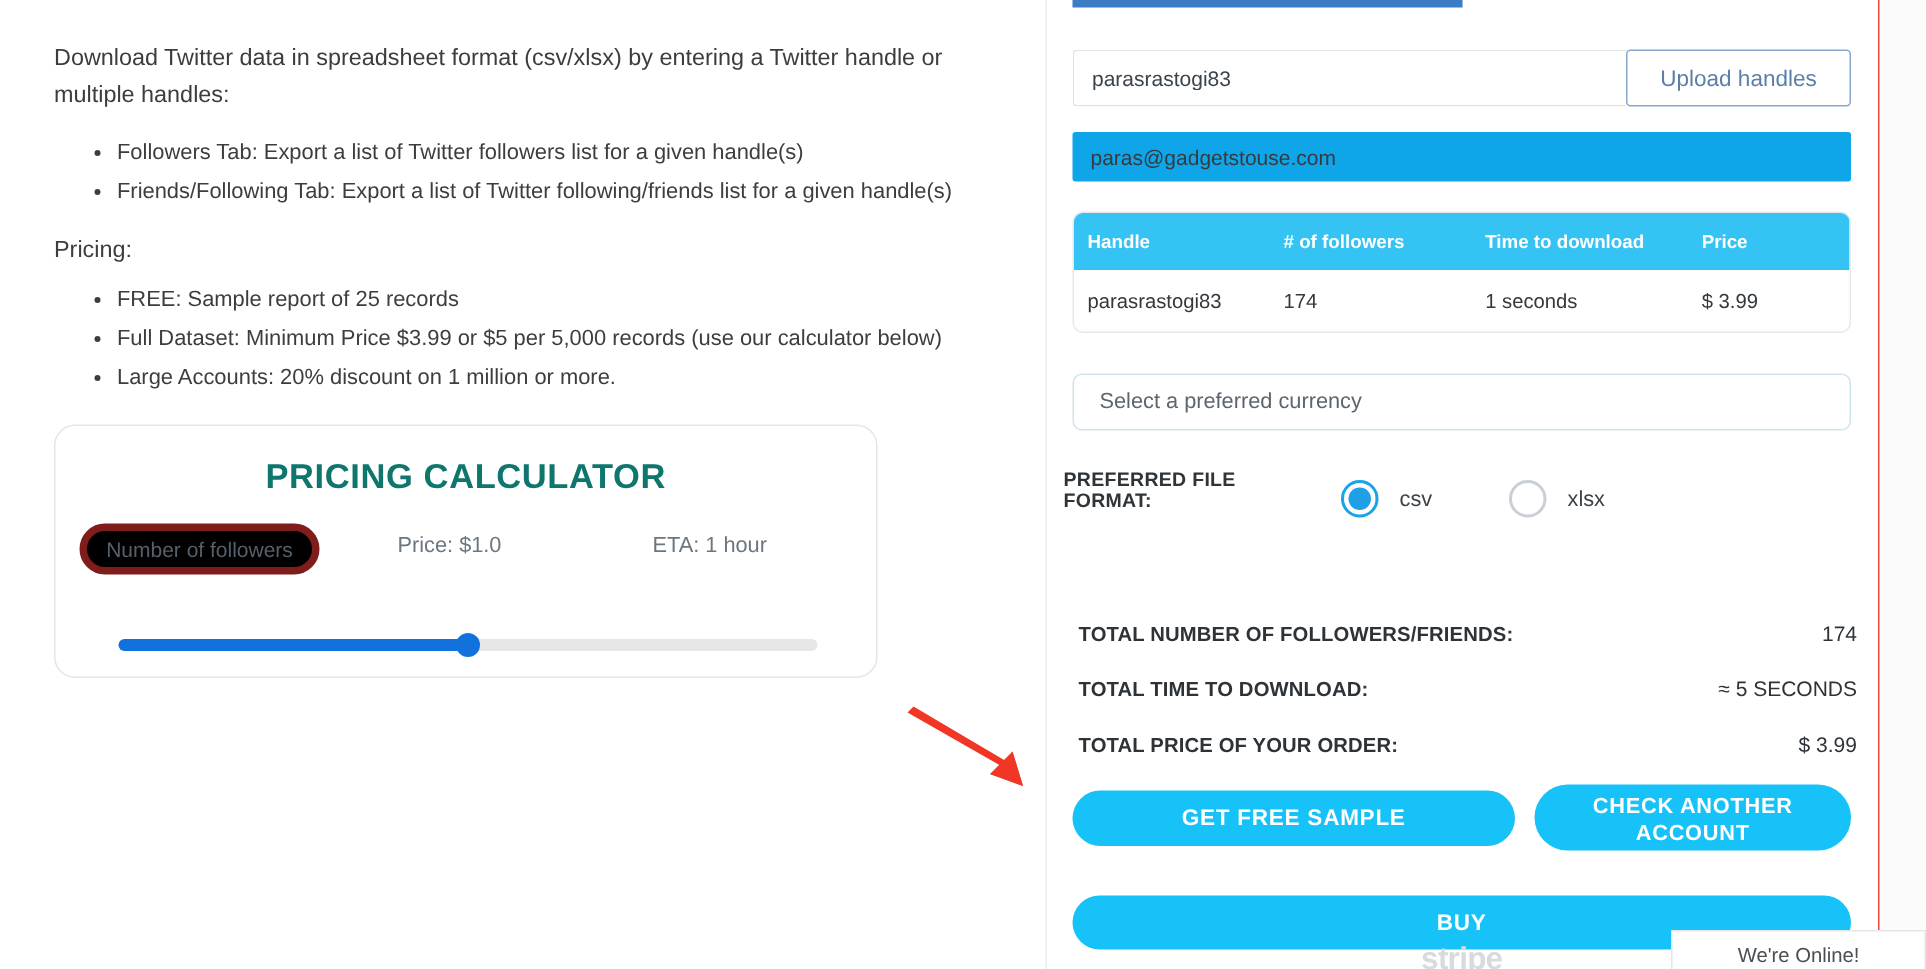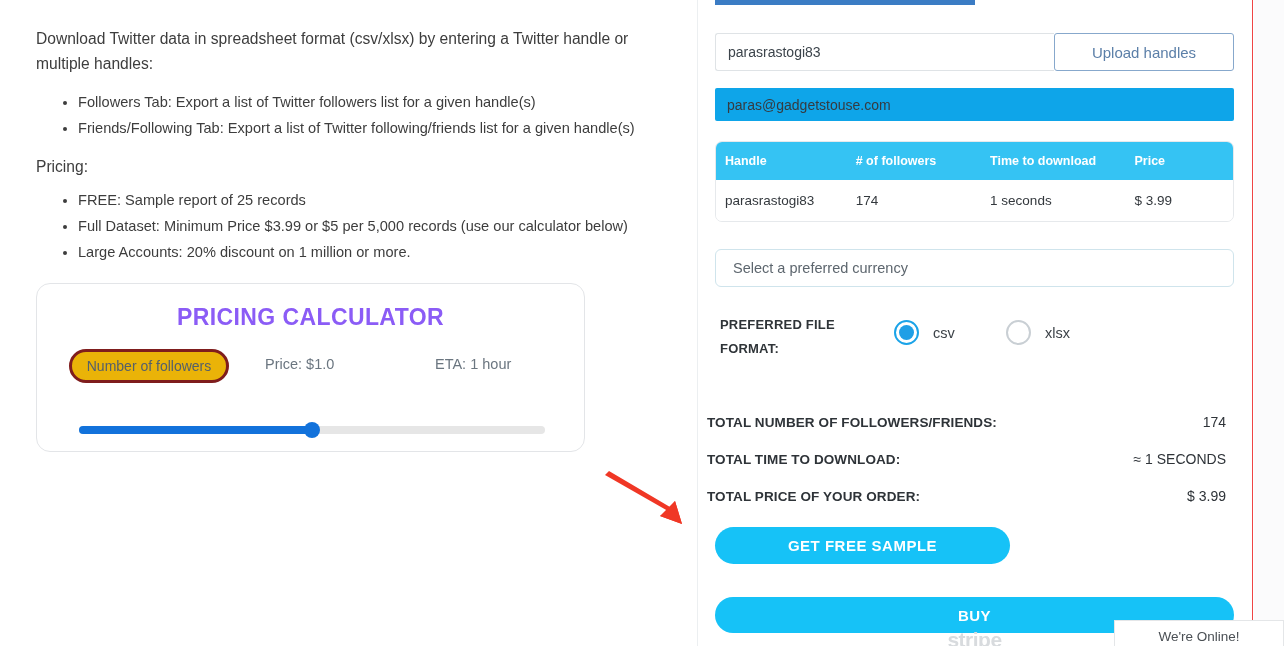--- a/index.html
+++ b/index.html
@@ -56,36 +56,36 @@
     left: 36px; top: 283px;
     width: 549px; height: 169px;
     border: 1px solid #e3e5e8;
     border-radius: 14px;
     background: #ffffff;
   }
   #calc-title {
     text-align: center;
     font-size: 23px;
     font-weight: bold;
-    color: #8b5cf6;
+    color: #0f766e;
     letter-spacing: 0.4px;
     margin-top: 20px;
   }
   #calc-row {
     position: relative;
     height: 40px;
     margin-top: 18px;
   }
   #followers-pill {
     position: absolute;
-    left: 32px; top: 0;
+    left: 16px; top: 0;
     width: 160px; height: 34px;
-    border: 3px solid #7f1d1d;
+    border: 5px solid #7f1d1d;
     border-radius: 18px;
-    background: #eab308;
+    background: #000000;
     font-size: 14px;
     color: #55606a;
     display: flex;
     align-items: center;
     justify-content: center;
     cursor: text;
   }
   #price-text {
     position: absolute;
     left: 228px; top: 7px;
@@ -166,21 +166,21 @@
     border-right: none;
     border-radius: 3px 0 0 3px;
     background: #ffffff;
     font-size: 14px;
     color: #3c444b;
     padding: 0 12px;
     font-family: "Liberation Sans", sans-serif;
     outline: none;
   }
   #upload-handles-btn {
-    width: 180px;
+    width: 150px;
     height: 38px;
     border: 1px solid #87a8cc;
     border-radius: 3px;
     background: #ffffff;
     color: #5b7fa8;
     font-size: 15px;
     font-family: "Liberation Sans", sans-serif;
     cursor: pointer;
   }
   
@@ -242,26 +242,26 @@
     align-items: center;
     padding: 0 17px;
     font-size: 14.5px;
     color: #5d666e;
     cursor: pointer;
   }
 
   
   #file-format-label {
     position: absolute;
-    left: 22px; top: 313px;
+    left: 11px; top: 313px;
     width: 150px;
     font-size: 13px;
     font-weight: bold;
     color: #2f3438;
-    line-height: 24px;
+    line-height: 14px;
     letter-spacing: 0.2px;
   }
   .radio-opt {
     position: absolute;
     display: flex;
     align-items: center;
     cursor: pointer;
   }
   #radio-csv { left: 196px; top: 320px; }
   #radio-xlsx { left: 308px; top: 320px; }
@@ -316,21 +316,21 @@
     color: #ffffff;
     font-size: 14px;
     font-family: "Liberation Sans", sans-serif;
     cursor: pointer;
     border-radius: 0 2px 2px 0;
   }
 
   
   .total-row {
     position: absolute;
-    left: 9px;
+    left: 21px;
     width: 519px;
     display: flex;
     justify-content: space-between;
     align-items: baseline;
   }
   #total-followers-row { top: 414px; }
   #total-time-row { top: 451px; }
   #total-price-row { top: 488px; }
   .total-label {
     font-size: 13.5px;
@@ -503,28 +503,29 @@
       <span class="radio-text">xlsx</span>
     </label>
 
 
     <div class="total-row" id="total-followers-row">
       <span class="total-label">TOTAL NUMBER OF FOLLOWERS/FRIENDS:</span>
       <span class="total-value">174</span>
     </div>
     <div class="total-row" id="total-time-row">
       <span class="total-label">TOTAL TIME TO DOWNLOAD:</span>
-      <span class="total-value">≈ 1 SECONDS</span>
+      <span class="total-value">≈ 5 SECONDS</span>
     </div>
     <div class="total-row" id="total-price-row">
       <span class="total-label">TOTAL PRICE OF YOUR ORDER:</span>
       <span class="total-value">$ 3.99</span>
     </div>
 
     <button class="cta" id="get-free-sample-btn">GET FREE SAMPLE</button>
+    <button class="cta" id="check-another-btn">CHECK ANOTHER ACCOUNT</button>
     <button class="cta" id="buy-btn">BUY</button>
 
     <div id="stripe-logo">stripe</div>
   </div>
 
   <div id="right-gutter"></div>
 
   <div id="chat-widget">
     <span>We're Online!</span>
   </div>

